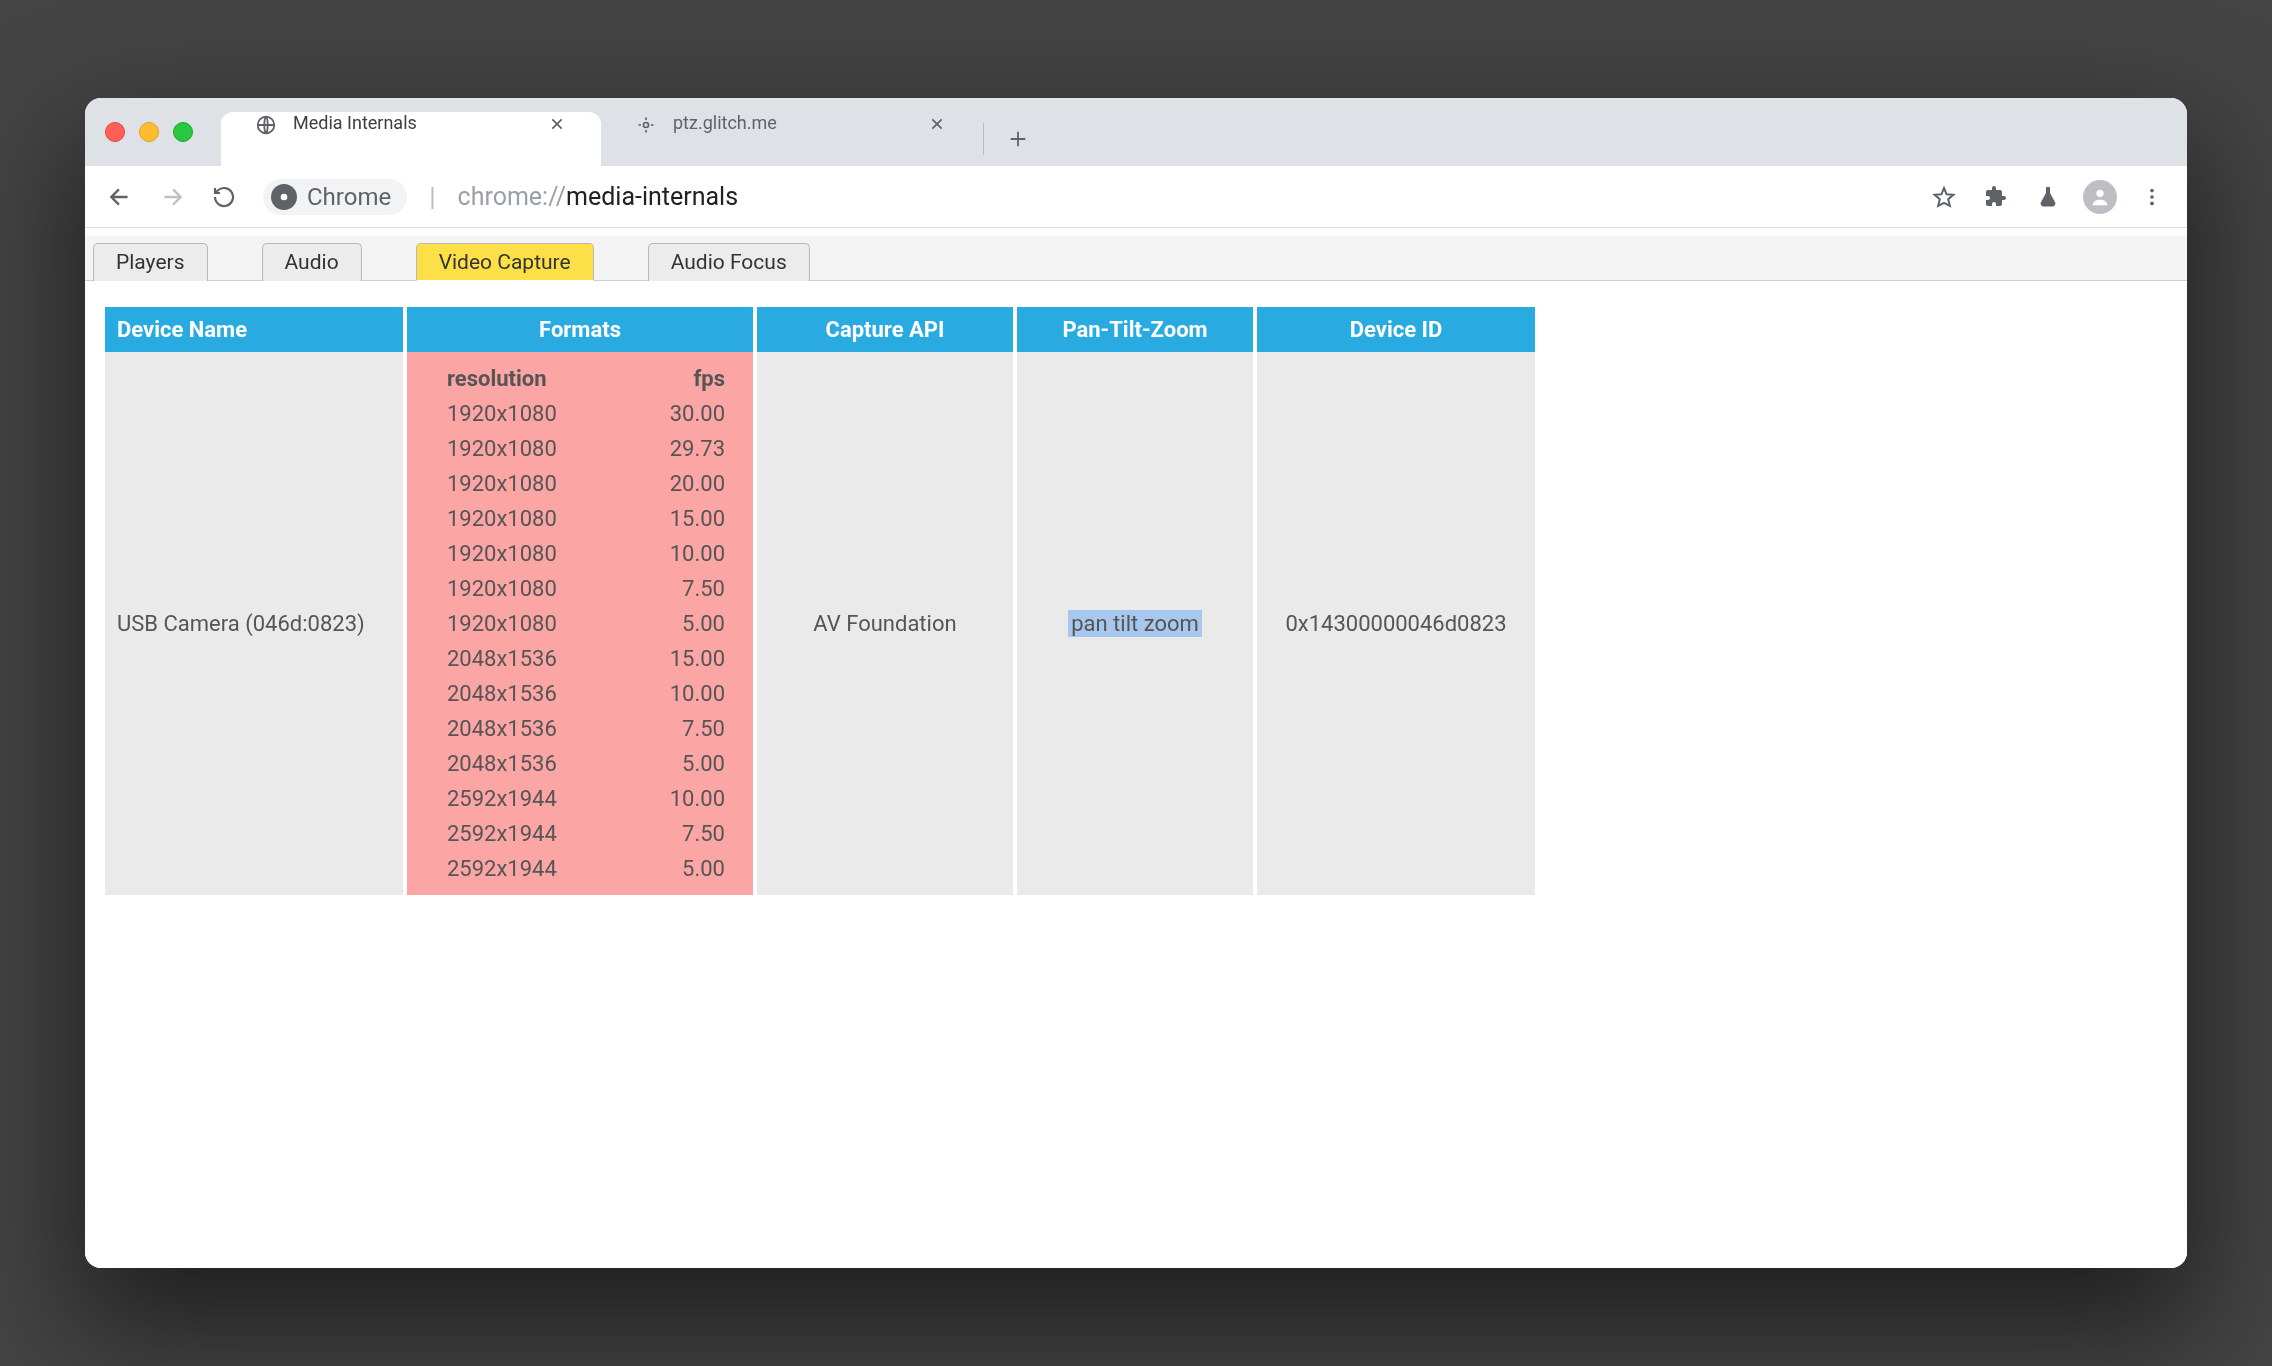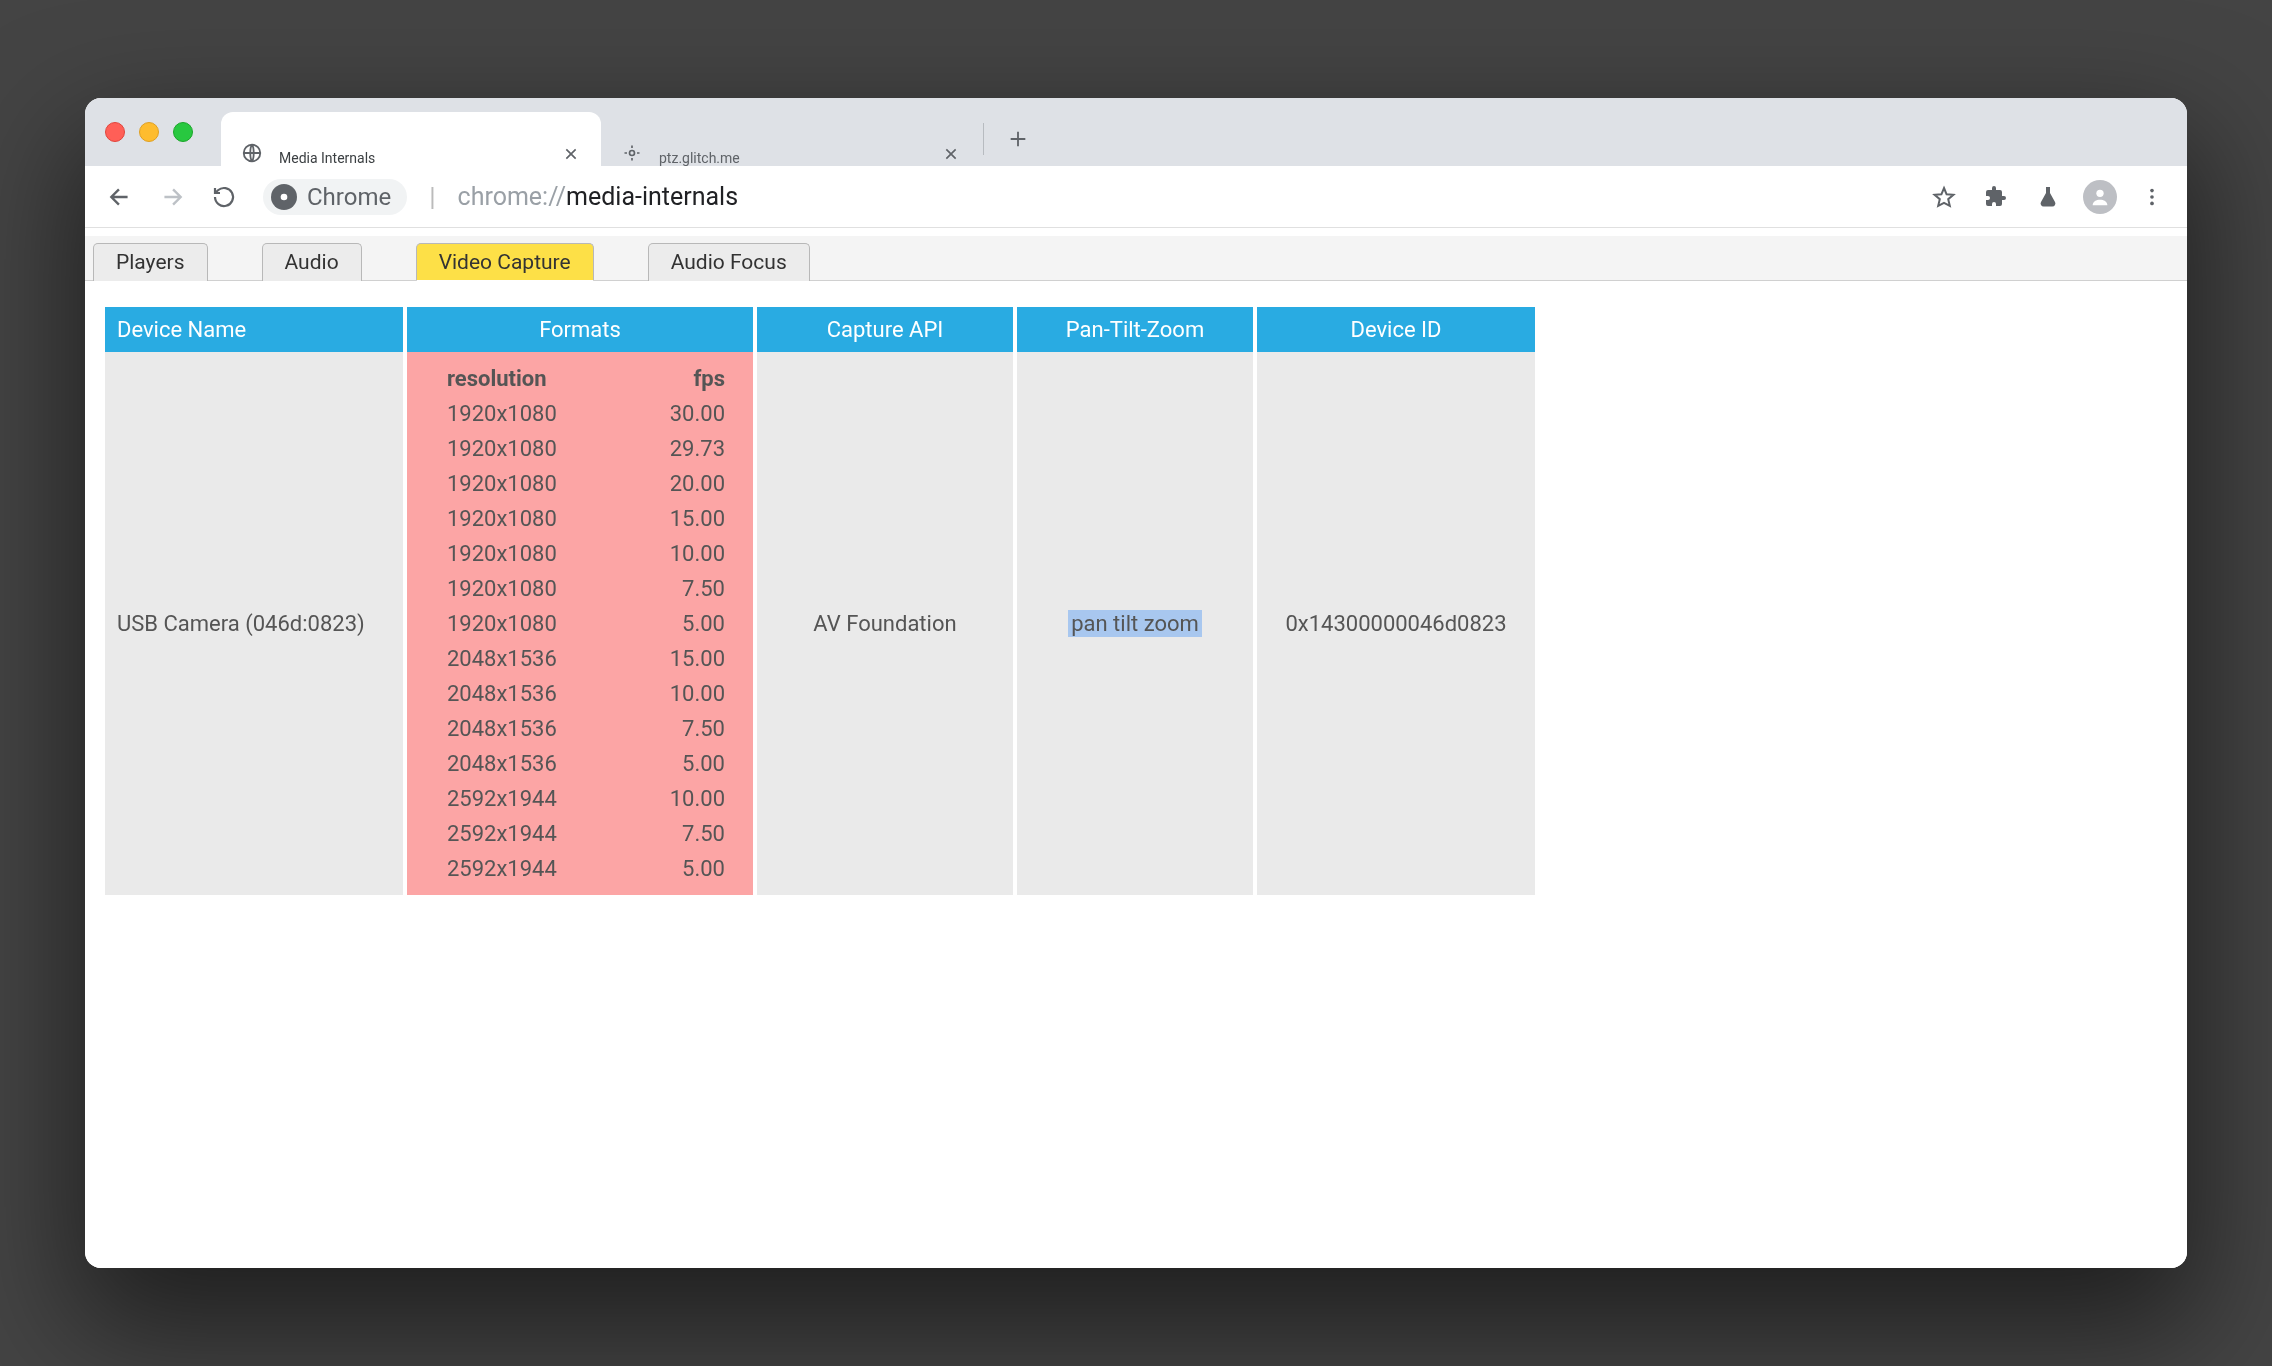--- a/index.html
+++ b/index.html
@@ -47,26 +47,26 @@
   .traffic .dot {
     width: 20px; height: 20px; border-radius: 50%;
   }
   .dot.red    { background: #ff5f57; border:1px solid #e1443b;}
   .dot.yellow { background: #febc2e; border:1px solid #dfa023;}
   .dot.green  { background: #28c840; border:1px solid #1ba62a;}
 
   .tabs { display: flex; height: 54px; align-items:flex-end; }
   .tab {
     display: flex;
-    align-items: flex-end;
+    align-items: flex-start;
     height: 54px;
-    padding: 0 18px;
+    padding: 0 32px;
     min-width: 380px;
     max-width: 460px;
-    font-size: 14px;
+    font-size: 18px;
     color: #5f6368;
     position: relative;
     border-top-left-radius: 12px;
     border-top-right-radius: 12px;
   }
   .tab.active {
     background: #fff;
     color: #3c4043;
   }
   .tab .fav {
@@ -202,21 +202,21 @@
   }
 
   
   table.caps {
     border-collapse:collapse;
     font-size:22px;
   }
   table.caps th {
     background:#29abe2;
     color:#fff;
-    font-weight:400;
+    font-weight:700;
     padding:10px 18px;
     text-align:center;
     border-right:4px solid #fff;
   }
   table.caps th:last-child{border-right:none;}
   table.caps td {
     background:#eaeaea;
     padding:10px 16px;
     border-right:4px solid #fff;
     vertical-align:middle;

